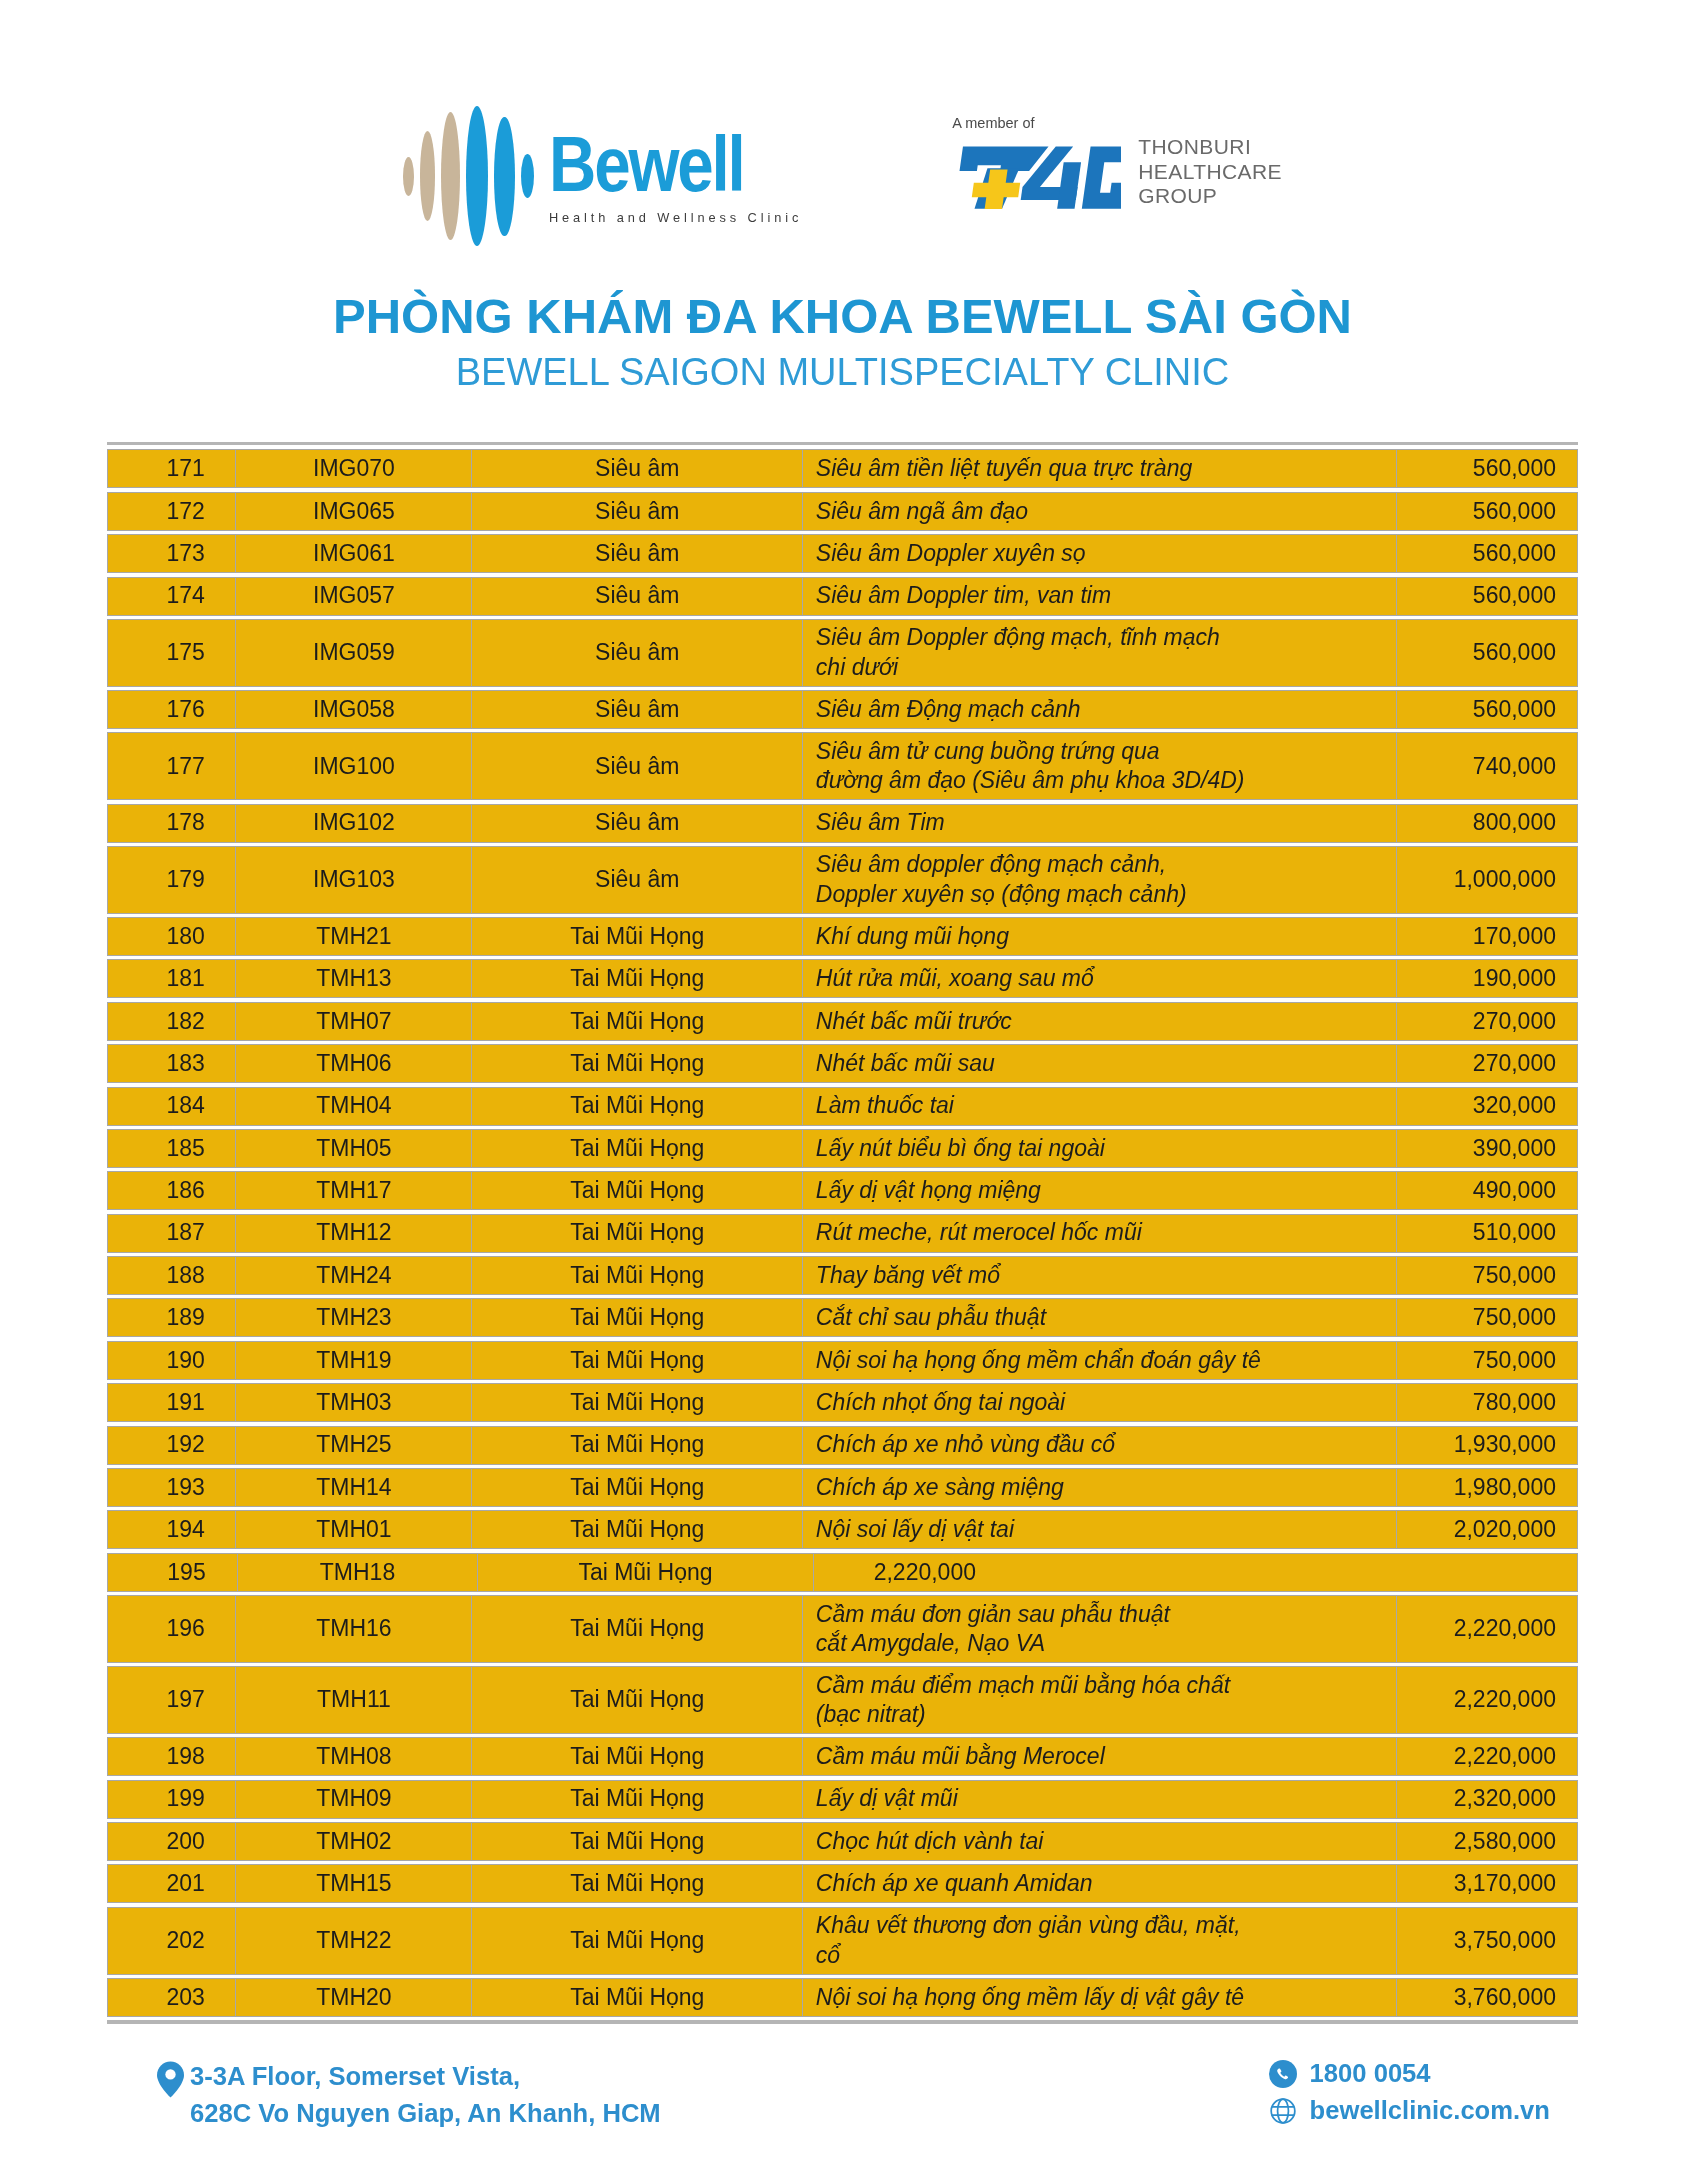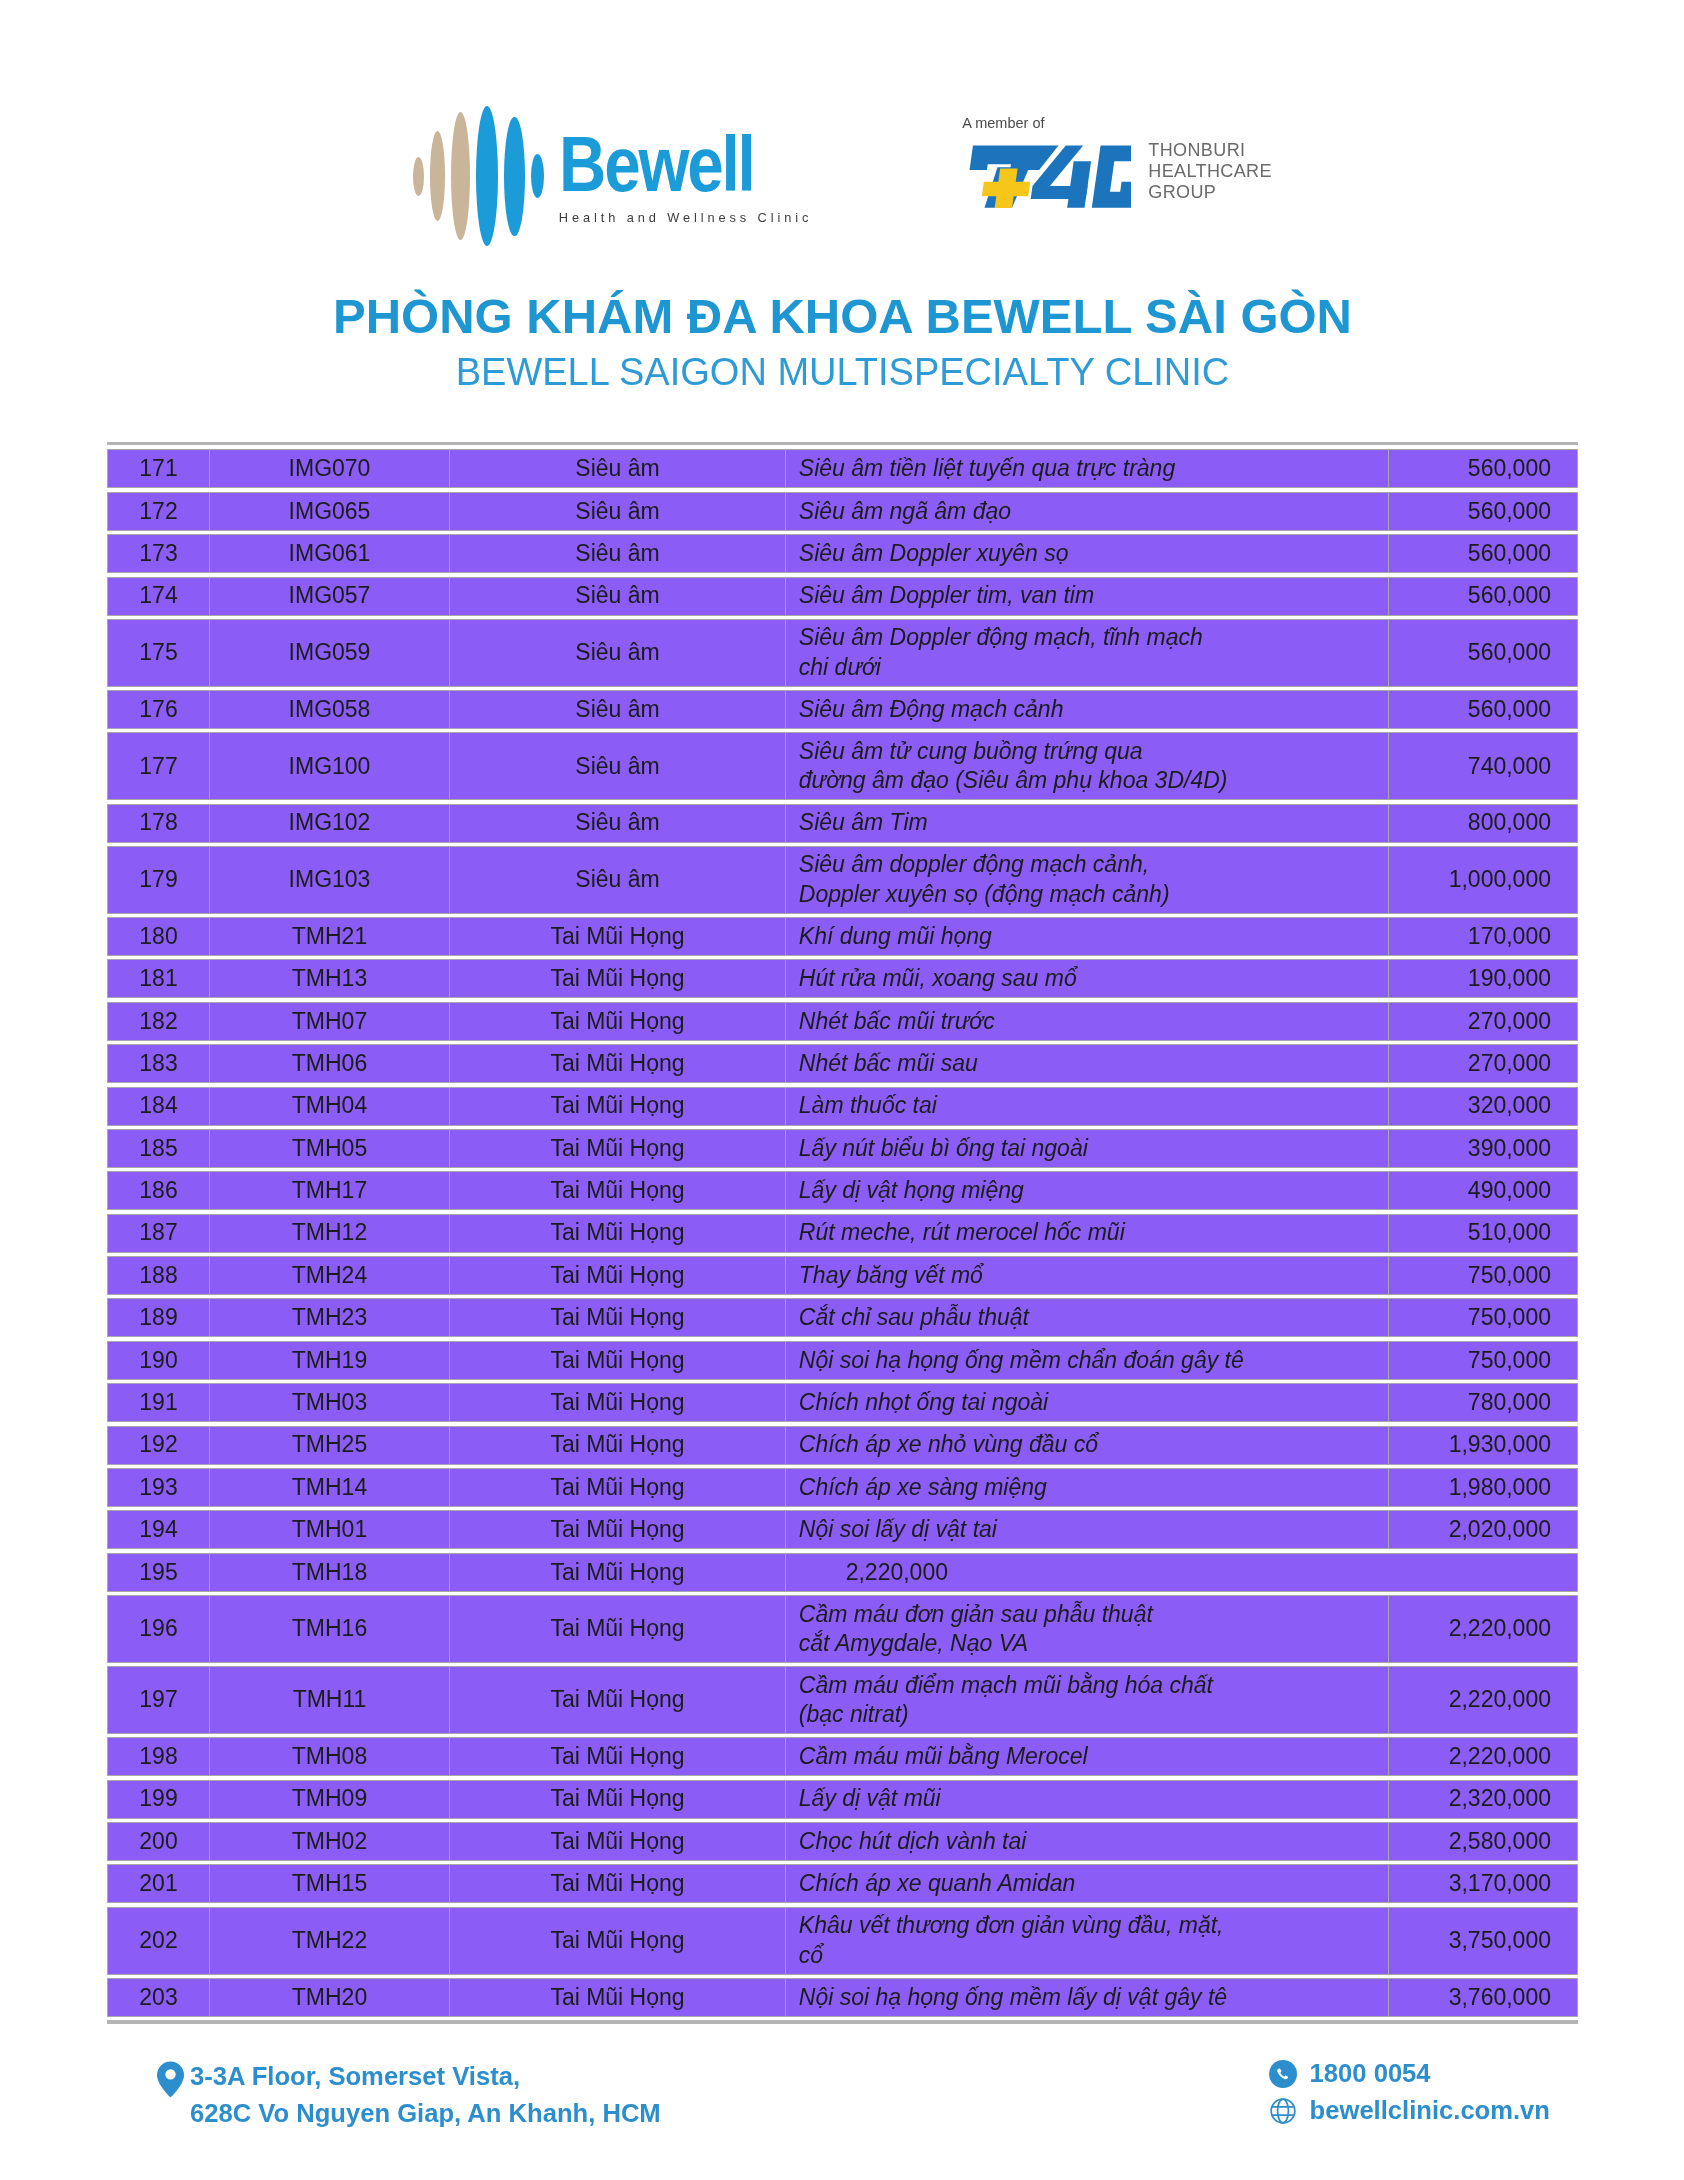--- a/index.html
+++ b/index.html
@@ -21,32 +21,32 @@
   .bar5 { width:20.4px; height:119px; background:#1b9cd8; }
   .bar6 { width:12.8px; height:44px;  background:#1b9cd8; }
   .bewell-text { display:flex; flex-direction:column; justify-content:center; }
   .wordmark { font-size:78px; font-weight:bold; color:#1b9cd8; letter-spacing:-2.6px; line-height:0.95;
               transform:scaleX(0.84); transform-origin:left center; }
   .tagline  { font-size:12.8px; letter-spacing:3.9px; color:#3c3c3c; margin-top:8.5px; white-space:nowrap; }
 
   .thg-block { padding-top:13.6px; }
   .member-of { font-size:14.5px; color:#4a4a4a; margin:0 0 4.3px 5.1px; }
   .thg-row { display:flex; align-items:center; gap:17px; }
-  .thg-name { font-size:18px; color:#6a6a6a; line-height:1.18; letter-spacing:0.4px; }
+  .thg-name { font-size:21px; color:#6a6a6a; line-height:1.18; letter-spacing:0.4px; }
 
   
   .title    { text-align:center; color:#1e96d2; font-size:49px; font-weight:bold; margin-top:37px; }
   .subtitle { text-align:center; color:#2e9bd6; font-size:38px; font-weight:normal; margin-top:6.8px; }
 
   
   .table-wrap { margin:48px 107px 0 107px; }
   .rule-top, .rule-bottom { height:3.4px; background:#b5b5b5; }
   .rule-top { margin-bottom:4.3px; }
   .rule-bottom { margin-top:0.9px; }
-  .trow { display:flex; border:1.7px solid #a8a8a8; margin-bottom:3.4px; min-height:39px; align-items:stretch; background:#8b5cf6; }
+  .trow { display:flex; border:1.7px solid #a8a8a8; margin-bottom:3.4px; min-height:39px; align-items:stretch; background:#eab308;padding-left:28px; }
   .cell { display:flex; align-items:center; font-size:23px; color:#1c1c1c; padding:3.4px 0; line-height:1.28; }
   .c-no    { width:101px; justify-content:center; }
   .c-code  { width:240px; justify-content:center; border-left:1.7px solid #a8a8a8; }
   .c-cat   { width:336px; justify-content:center; border-left:1.7px solid #a8a8a8; }
   .c-svc   { width:603px; border-left:1.7px solid #a8a8a8; padding-left:12.8px; padding-right:6.8px; white-space:pre-line;font-style:italic; }
   .c-price { width:184px; border-left:1.7px solid #a8a8a8; justify-content:flex-end; padding-right:21px; }
 
   
   .footer { display:flex; justify-content:space-between; margin:34px 135px 0 157px; }
   .f-left { display:flex; gap:6px; align-items:flex-start; }

